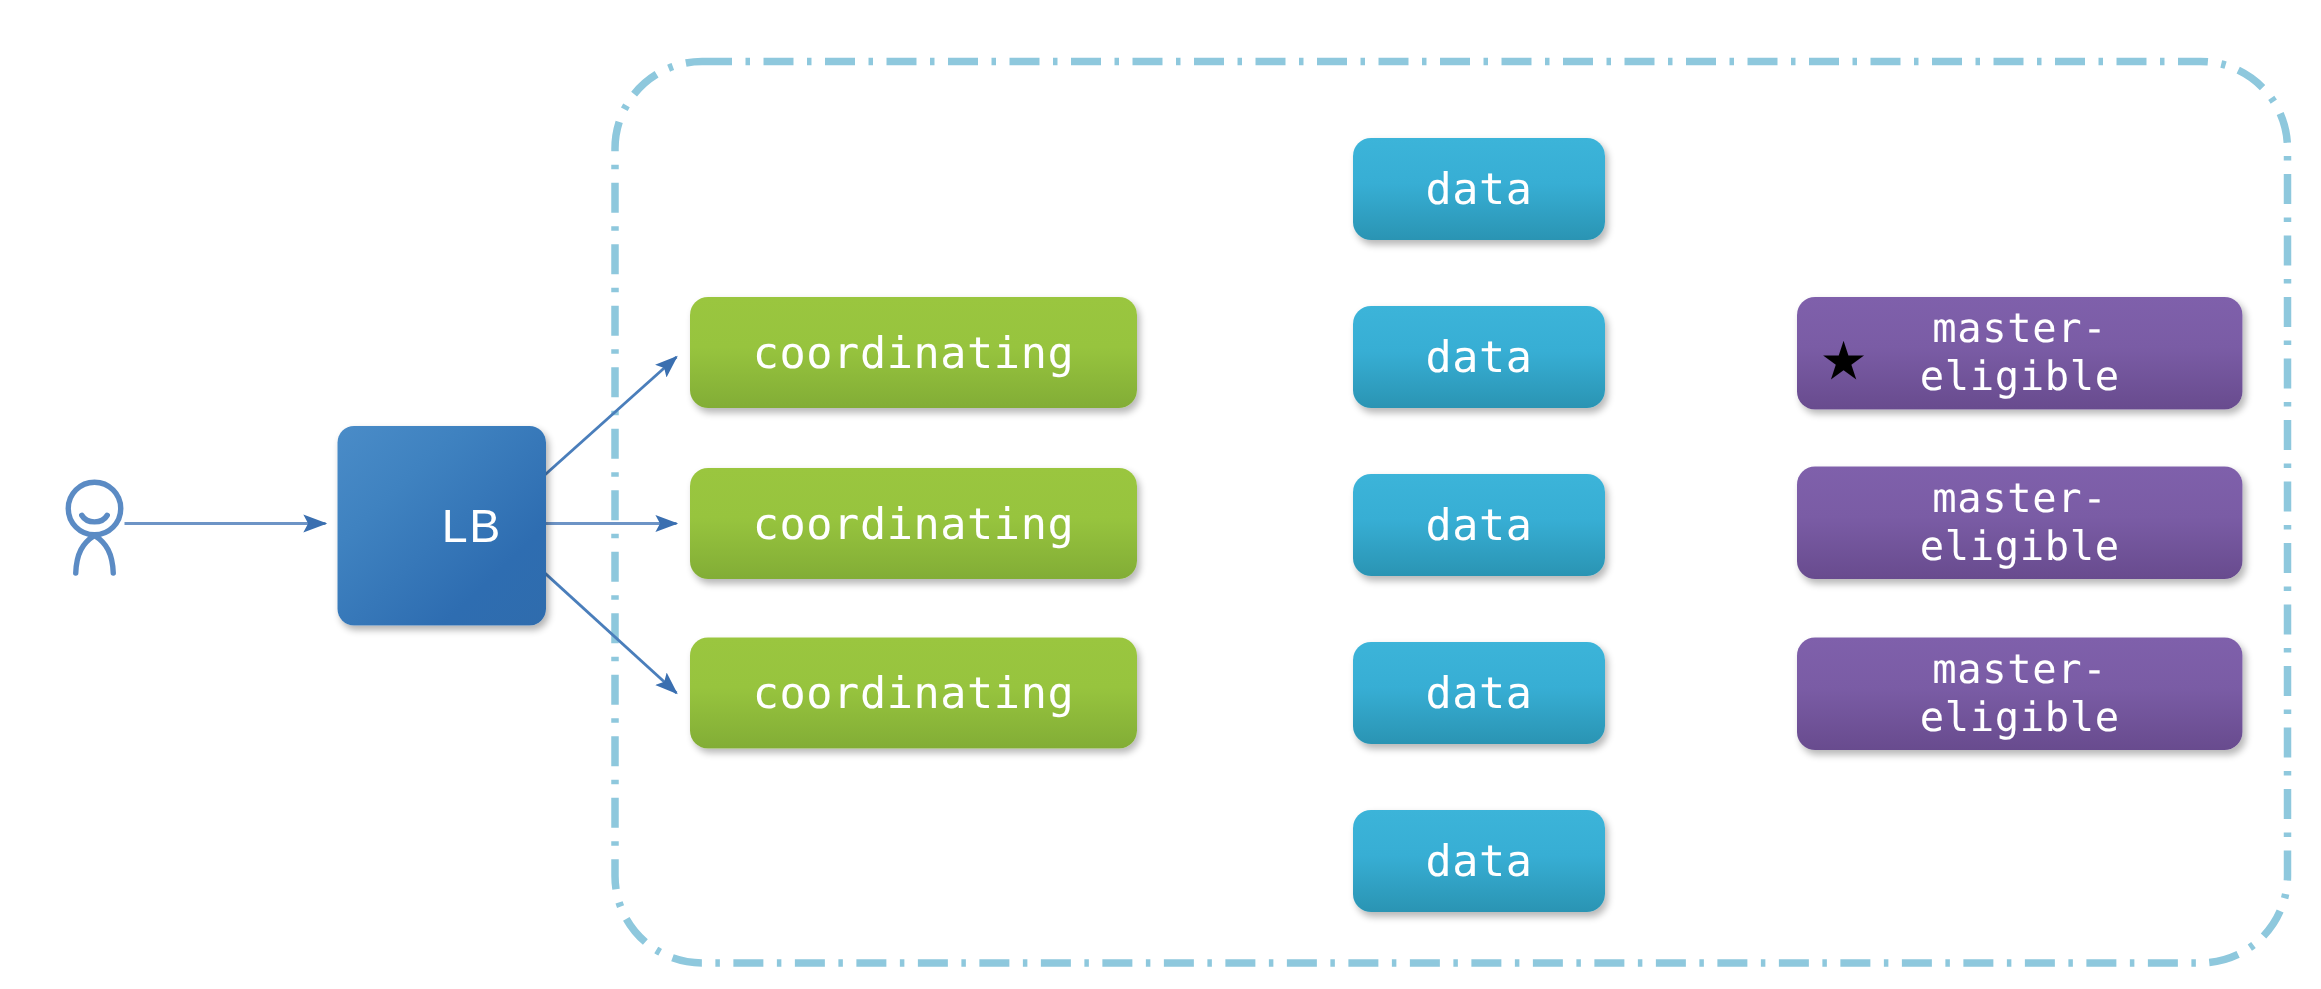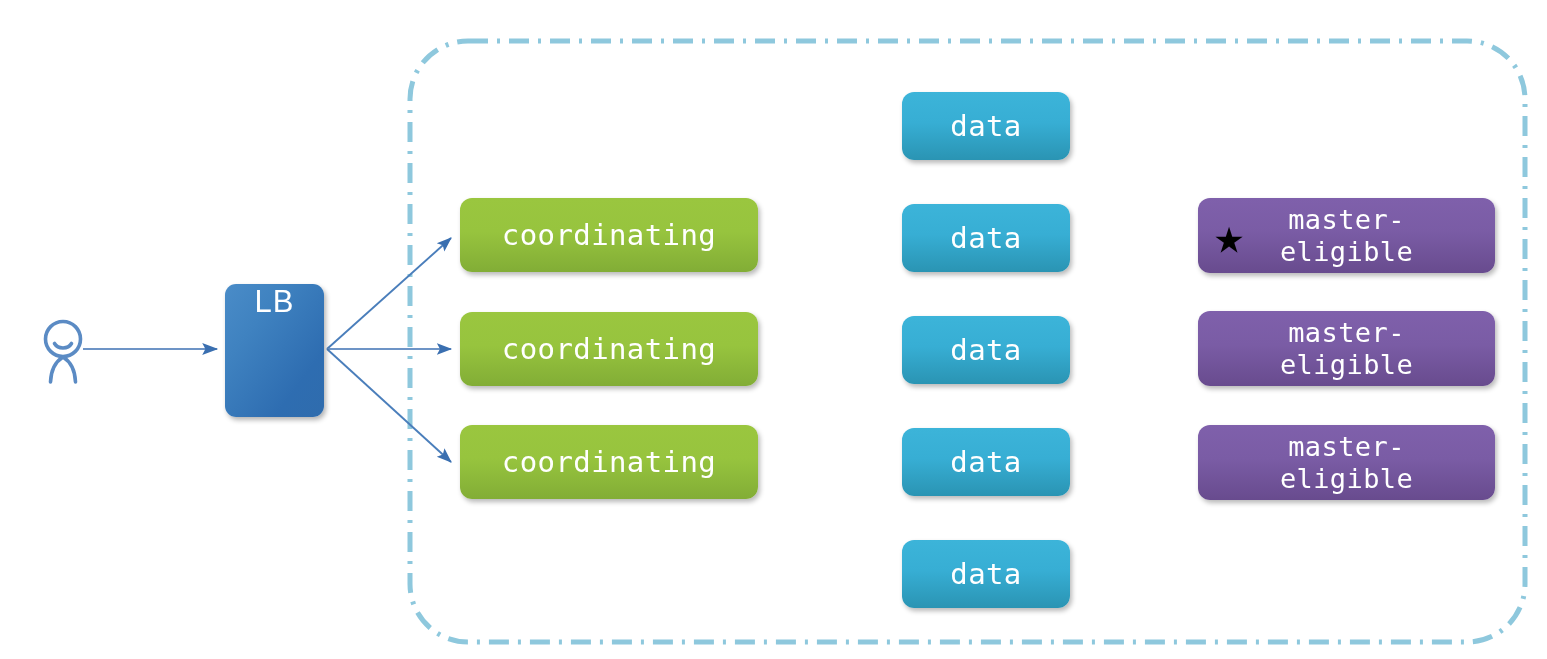--- a/index.html
+++ b/index.html
@@ -98,26 +98,28 @@
   .node-lb {
     position: absolute;
     left: 225px;
     top: 284px;
     width: 99px;
     height: 133px;
     border-radius: 11px;
     background: linear-gradient(to bottom right, #4a8cc8 0%, #3f82c0 30%, #2e6db1 75%, #2f6cad 100%);
     box-shadow: 2px 3px 5px rgba(0,0,0,0.3);
     display: flex;
+    align-items: center;
     justify-content: center;
     color: #ffffff;
     font-family: "Liberation Sans", sans-serif;
     font-size: 31px;
     letter-spacing: 1px;
     user-select: none;
+    padding-left: 40px;
   }
 
   
   .figure-layer {
     position: absolute;
     left: 0;
     top: 0;
     width: 1547px;
     height: 659px;
     pointer-events: none;

